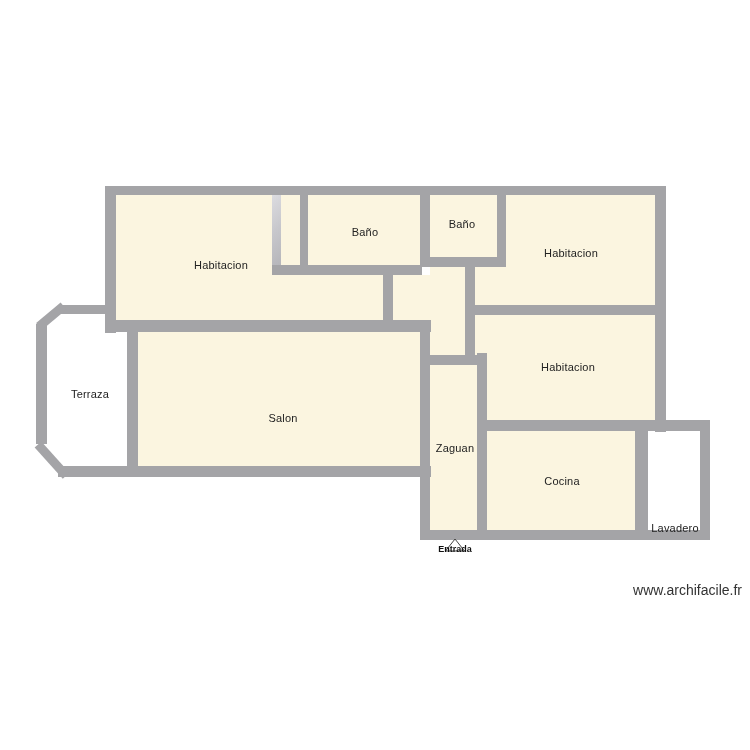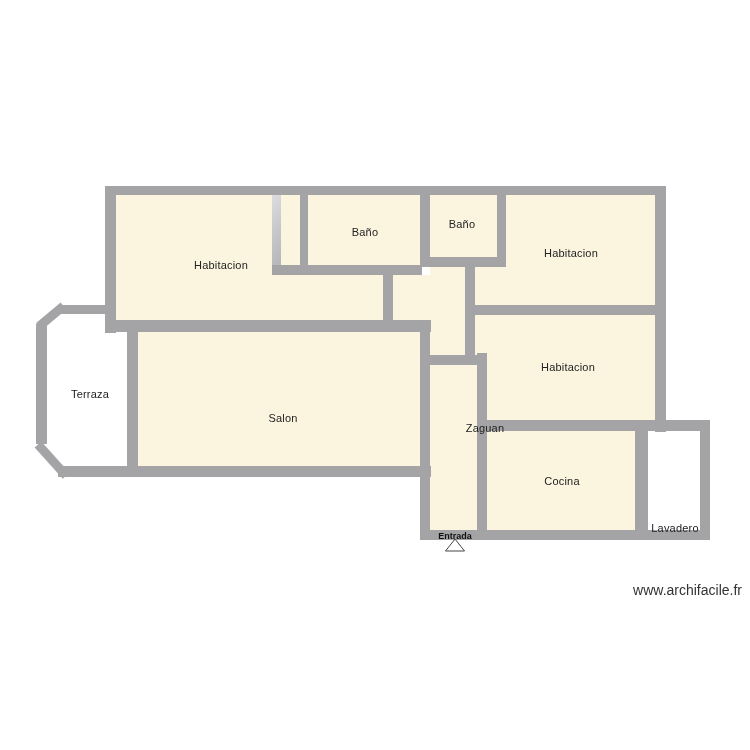--- a/index.html
+++ b/index.html
@@ -77,24 +77,24 @@
   <div class="wall" style="left:635px;top:420px;width:13px;height:120px;"></div>
   <div class="wall" style="left:700px;top:420px;width:10px;height:120px;"></div>
 
   <span class="room-label" style="left:221px;top:265px;">Habitacion</span>
   <span class="room-label" style="left:365px;top:232px;">Baño</span>
   <span class="room-label" style="left:462px;top:224px;">Baño</span>
   <span class="room-label" style="left:571px;top:253px;">Habitacion</span>
   <span class="room-label" style="left:568px;top:367px;">Habitacion</span>
   <span class="room-label" style="left:283px;top:418px;">Salon</span>
   <span class="room-label" style="left:90px;top:394px;">Terraza</span>
-  <span class="room-label" style="left:455px;top:428px;margin-left:30px;">Zaguan</span>
+  <span class="room-label" style="left:455px;top:448px;">Zaguan</span>
   <span class="room-label" style="left:562px;top:481px;">Cocina</span>
   <span class="room-label" style="left:675px;top:483px;margin-top:45px;">Lavadero</span>
 
   <svg class="entrada-triangle" width="22" height="14" viewBox="0 0 22 14">
     <polygon points="11,1 20.5,13 1.5,13" fill="#ffffff" stroke="#444" stroke-width="1"></polygon>
   </svg>
-  <span class="entrada-label" style="left:455px;top:536px;">Entrada</span>
+  <span class="entrada-label" style="left:455px;top:549px;">Entrada</span>
 
   <div class="watermark">www.archifacile.fr</div>
 
 </div>
 
 </body></html>

